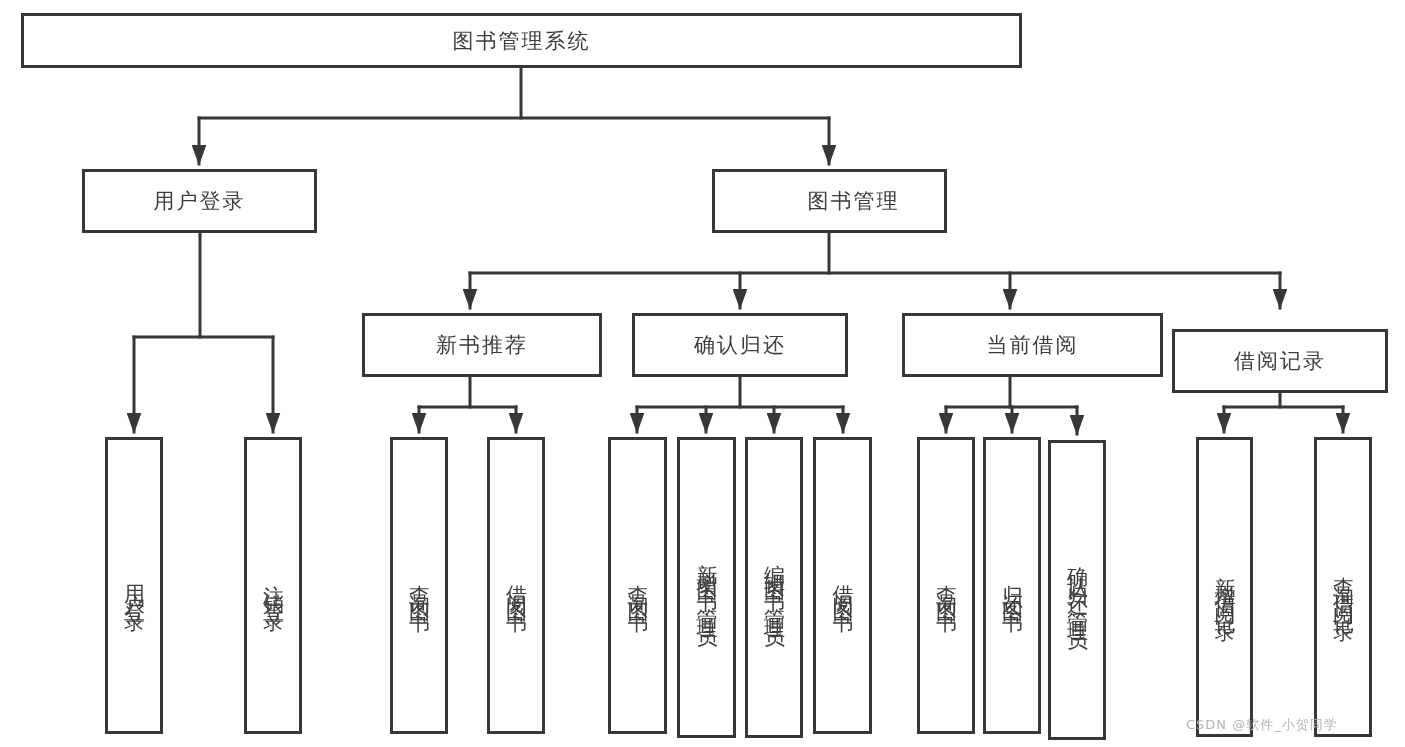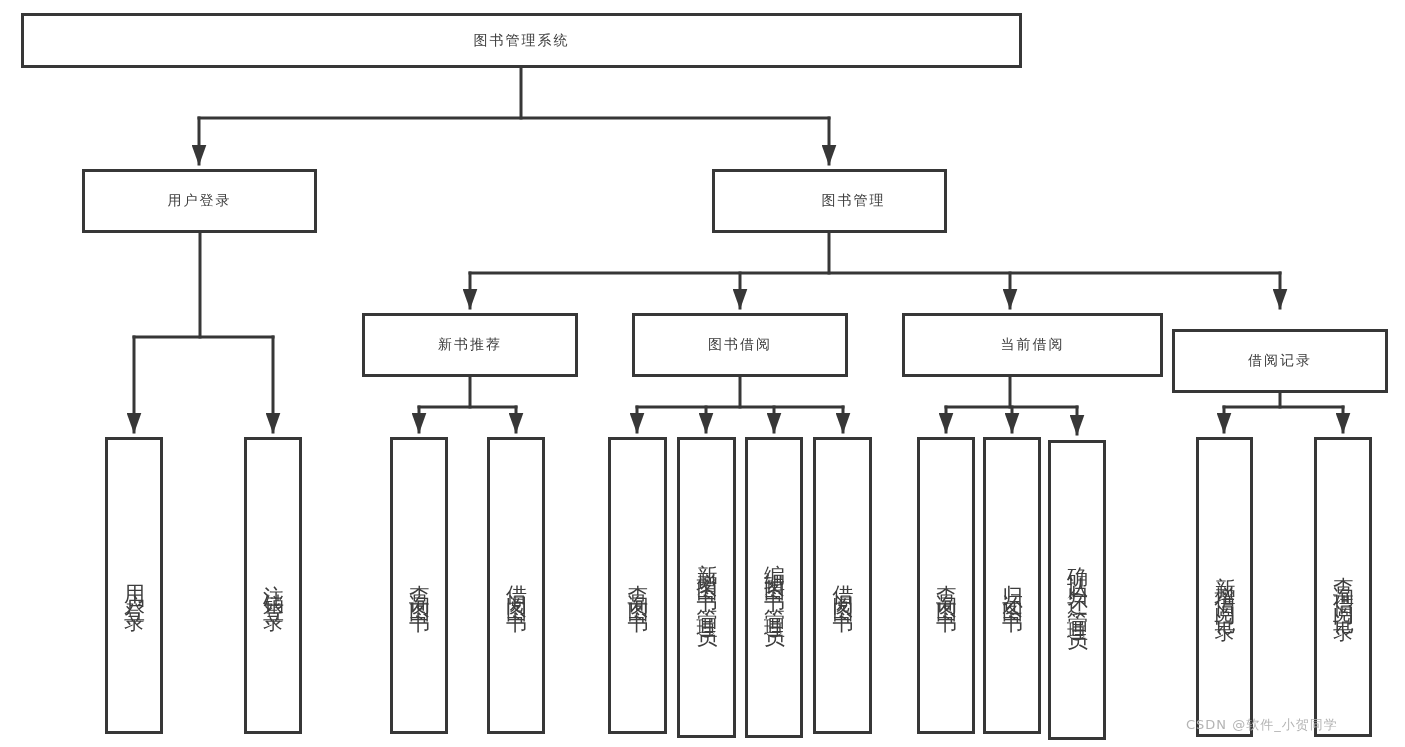--- a/index.html
+++ b/index.html
@@ -19,21 +19,21 @@
   .node {
     position: absolute;
     box-sizing: border-box;
     background: #ffffff;
     border: 3px solid #373737;
     color: #3d3d3d;
     display: flex;
     align-items: center;
     justify-content: center;
     z-index: 1;
-    font-size: 14px;
+    font-size: 21px;
     letter-spacing: 2px;
     white-space: nowrap;
   }
   .leaf {
     writing-mode: vertical-rl;
     text-orientation: mixed;
     font-size: 21px;
     letter-spacing: 9px;
     white-space: normal;
     line-height: 1;
@@ -116,22 +116,22 @@
         <path d="M1343,407 L1343,432" marker-end="url(#arrow)"></path>
       </g>
     </g>
   </svg>
 
   <div class="node" style="left:21px; top:13px; width:1001px; height:55px;">图书管理系统</div>
 
   <div class="node" style="left:82px; top:169px; width:235px; height:64px;">用户登录</div>
   <div class="node" style="left:712px; top:169px; width:235px; height:64px;padding-left:48px;">图书管理</div>
 
-  <div class="node" style="left:362px; top:313px; width:216px; height:64px;">新书推荐</div>
-  <div class="node" style="left:632px; top:313px; width:216px; height:64px;">图书借阅</div>
+  <div class="node" style="left:362px; top:313px; width:240px; height:64px;">新书推荐</div>
+  <div class="node" style="left:632px; top:313px; width:216px; height:64px;">确认归还</div>
   <div class="node" style="left:902px; top:301px; width:261px; height:64px;margin-top:12px;">当前借阅</div>
   <div class="node" style="left:1172px; top:329px; width:216px; height:64px;">借阅记录</div>
 
   <div class="node leaf" style="left:105px; top:437px; width:58px; height:297px;">用户登录</div>
   <div class="node leaf" style="left:244px; top:437px; width:58px; height:297px;">注销登录</div>
 
   <div class="node leaf" style="left:390px; top:437px; width:58px; height:297px;">查询图书</div>
   <div class="node leaf" style="left:487px; top:437px; width:58px; height:297px;">借阅图书</div>
 
   <div class="node leaf" style="left:608px; top:437px; width:59px; height:297px;">查询图书</div>

